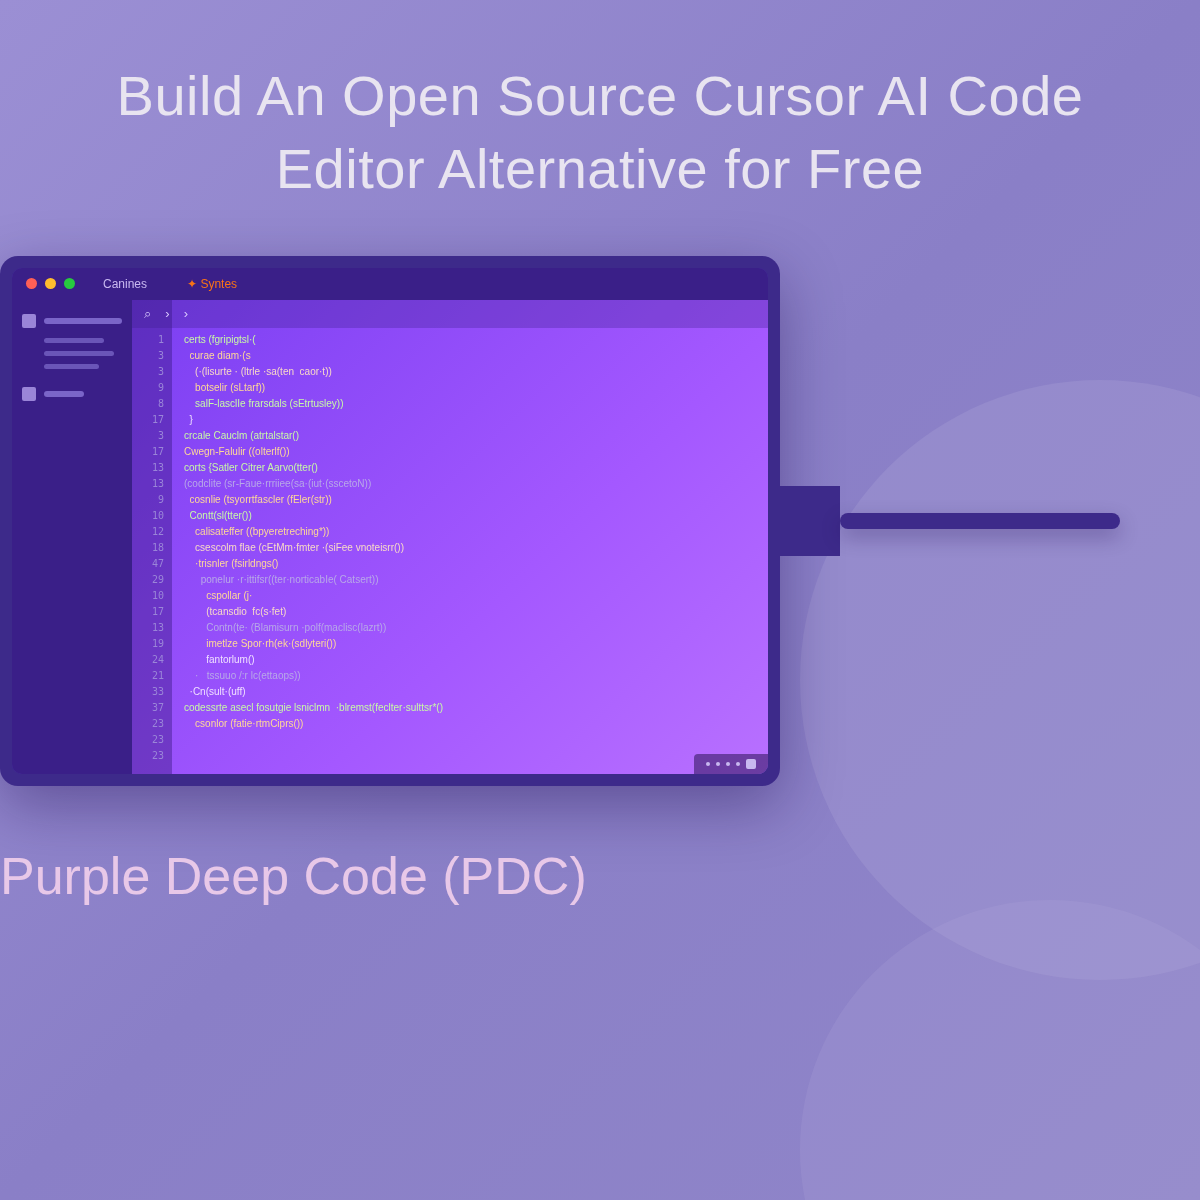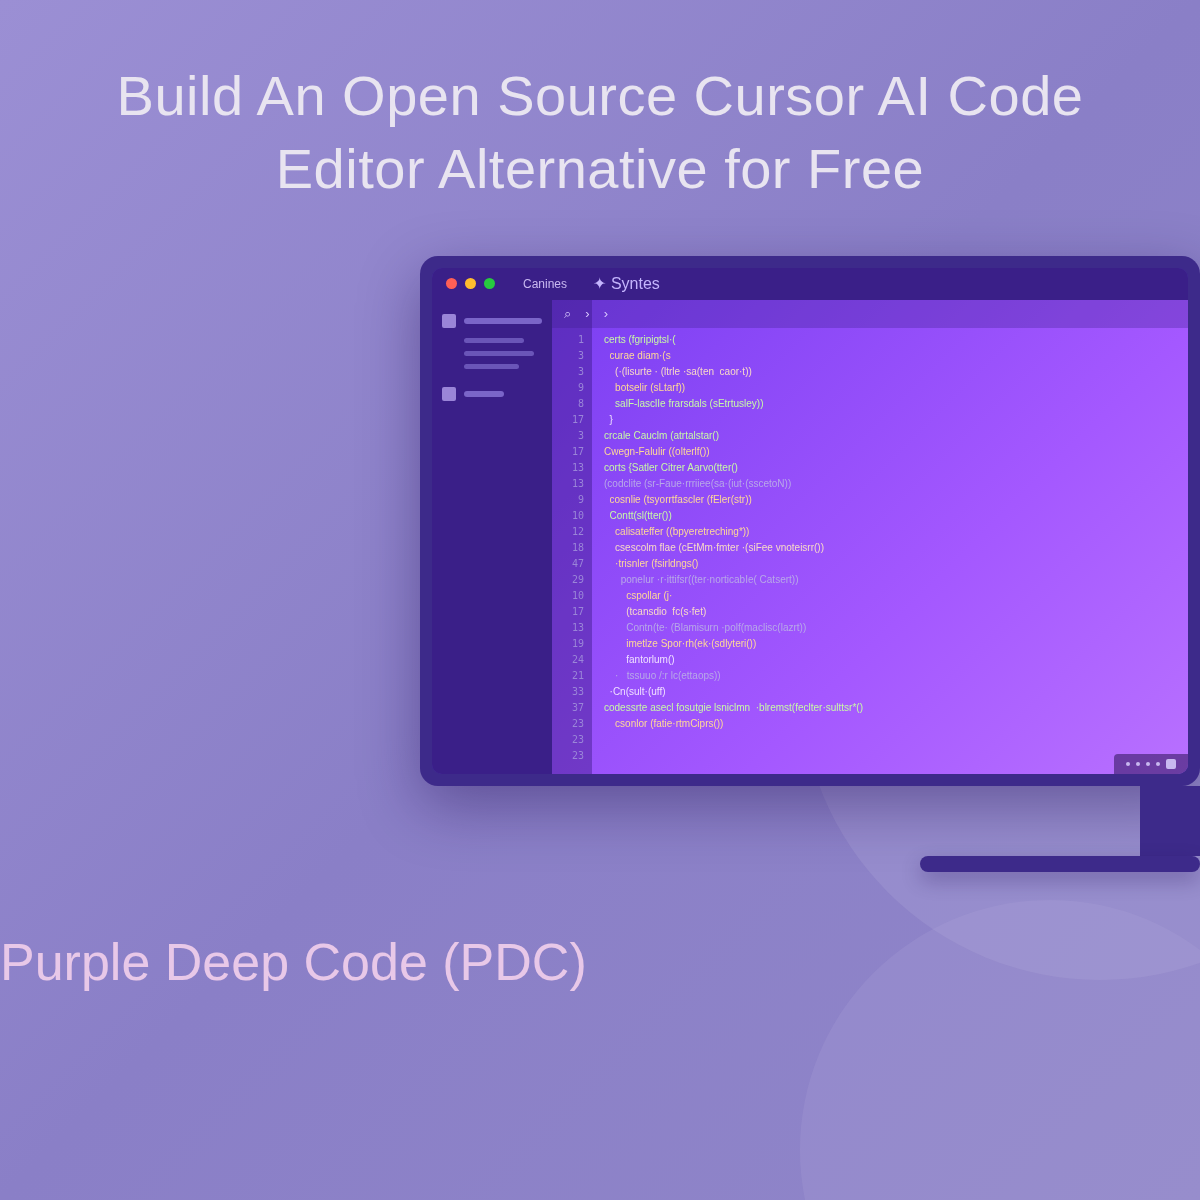--- a/index.html
+++ b/index.html
@@ -1,27 +1,27 @@
 <!DOCTYPE html>
 <html><head>
 <meta charset="utf-8">
 <style>
 *{margin:0;padding:0;box-sizing:border-box}
 body{width:1200px;height:1200px;background:linear-gradient(135deg,#9b8fd4 0%,#8a7fc7 50%,#9086c9 100%);font-family:-apple-system,BlinkMacSystemFont,'Segoe UI',sans-serif;position:relative;overflow:hidden}
 .bg-circle-1{position:absolute;width:600px;height:600px;border-radius:50%;background:rgba(180,170,220,0.25);right:-200px;top:380px}
 .bg-circle-2{position:absolute;width:500px;height:500px;border-radius:50%;background:rgba(180,170,220,0.2);right:-100px;bottom:-200px}
 .headline{text-align:center;color:#e8e4f0;font-size:56px;font-weight:500;line-height:1.3;padding:60px 40px 20px;letter-spacing:0.5px}
-.monitor-wrap{display:flex;flex-direction:column;align-items:flex-end;margin-top:30px;position:relative;z-index:2}
+.monitor-wrap{display:flex;flex-direction:row;align-items:center;margin-top:30px;position:relative;z-index:2}
 .monitor{width:780px;height:530px;background:#3d2a8a;border-radius:18px;padding:12px;box-shadow:0 20px 60px rgba(30,10,80,0.4)}
 .screen{width:100%;height:100%;background:#4a2fa8;border-radius:10px;overflow:hidden;display:flex;flex-direction:column}
 .titlebar{height:32px;background:#3a1f88;display:flex;align-items:center;padding:0 14px;gap:8px}
 .dot{width:11px;height:11px;border-radius:50%}
 .dot.r{background:#ff5f56}.dot.y{background:#ffbd2e}.dot.g{background:#27c93f}
 .tb-txt{color:#c8b8f0;font-size:12px;margin-left:20px}
-.tb-tab{color:#c4b5fd;font-size:16px;margin-left:18px}
+.tb-tab{color:#f97316;font-size:12px;margin-left:32px}
 .main-area{flex:1;display:flex}
 .sidebar{width:120px;background:#3a1f88;padding:14px 10px}
 .sb-item{display:flex;align-items:center;gap:8px;margin-bottom:10px}
 .sb-icon{width:14px;height:14px;background:#9a85d8;border-radius:2px}
 .sb-line{height:6px;background:#7a65c8;border-radius:3px;flex:1}
 .sb-sub{height:5px;background:#6a55b8;border-radius:3px;margin-left:22px;margin-bottom:8px;width:60%}
 .editor{flex:1;background:linear-gradient(135deg,#7b3ff2 0%,#a458ff 60%,#b870ff 100%);display:flex;position:relative}
 .ed-top{position:absolute;top:0;left:0;right:0;height:28px;background:rgba(60,30,140,0.3);display:flex;align-items:center;padding:0 12px;gap:14px}
 .ed-icon{color:#d8c8ff;font-size:13px}
 .gutter{width:40px;background:rgba(50,20,120,0.4);padding-top:32px;text-align:right;padding-right:8px}

